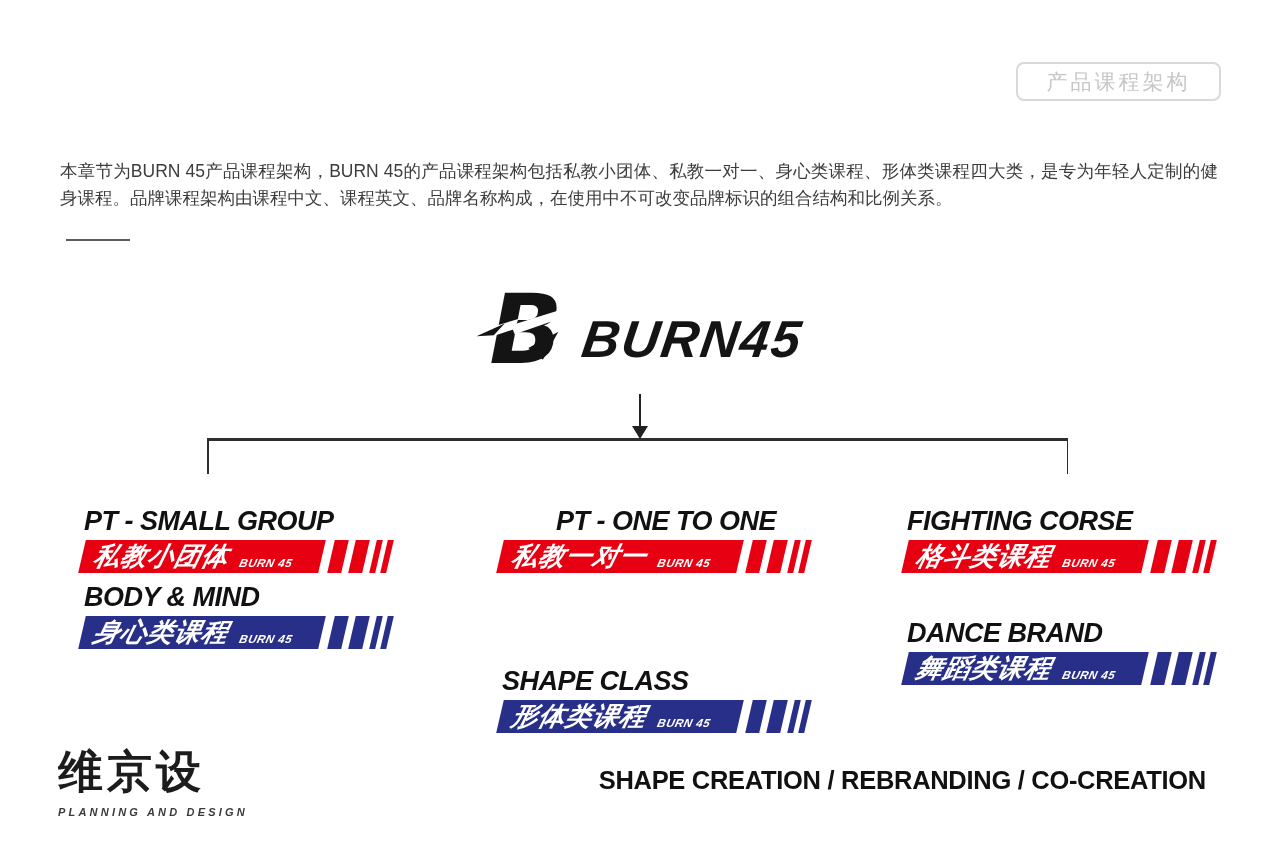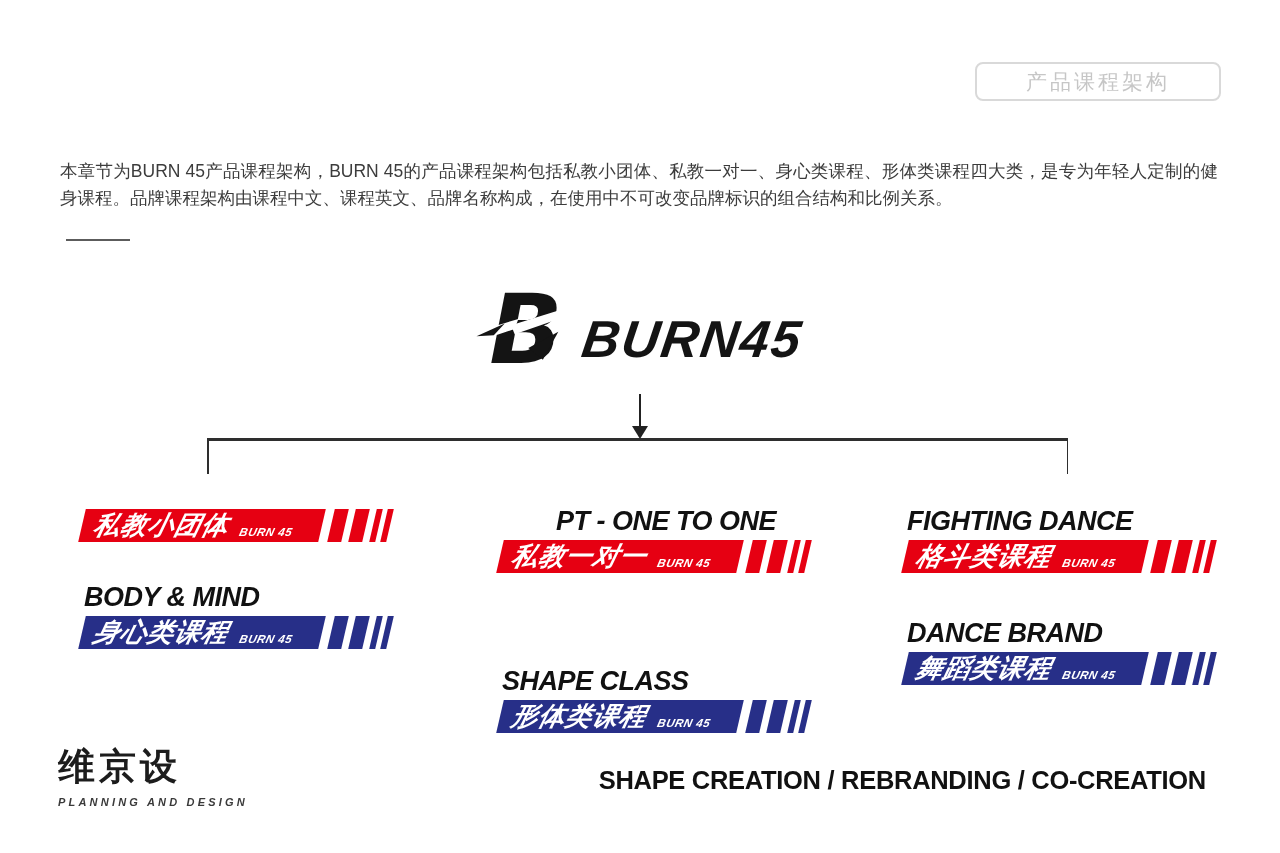--- a/index.html
+++ b/index.html
@@ -9,21 +9,21 @@
     position: relative;
     width: 1280px; height: 853px;
     background: #ffffff;
     margin: 0 auto;
     overflow: hidden;
   }
 
   
   .tag-box {
     position: absolute; top: 62px; right: 59px;
-    width: 246px; height: 39px;
+    width: 205px; height: 39px;
     border: 2px solid #d9d9d9; border-radius: 8px;
     display: flex; align-items: center; justify-content: center;
     color: #c6c6c6; font-size: 21px; letter-spacing: 3px;
   }
 
   
   .intro {
     position: absolute; left: 60px; top: 158px; width: 1158px;
     font-size: 17.5px; line-height: 27px; color: #3c3c3c;
     text-align: justify;
@@ -86,21 +86,21 @@
     margin-left: 12px; position: relative; top: 6px; white-space: nowrap;
     letter-spacing: 0.5px;
   }
   .stripe { background: currentColor; transform: skewX(-13deg); }
   .stripe.wide { width: 14px; margin-right: 7px; }
   .stripe.thin { width: 5.5px; margin-right: 5px; }
 
   
   .studio { position: absolute; left: 58px; top: 742px; }
   .studio-name {
-    font-size: 37px; font-weight: bold; color: #1c1c1c; letter-spacing: 4px;
+    font-size: 45px; font-weight: bold; color: #1c1c1c; letter-spacing: 4px;
   }
   .studio-tagline {
     font-size: 11px; font-style: italic; font-weight: bold;
     color: #3a3a3a; letter-spacing: 3.2px; margin-top: 4px;
   }
   .services {
     position: absolute; right: 74px; top: 766px;
     font-size: 25.5px; font-weight: bold; color: #111;
     letter-spacing: -0.3px; white-space: nowrap;
   }
@@ -128,20 +128,21 @@
     <div class="wordmark">BURN45</div>
   </div>
 
   <div class="arrow-line"></div>
   <div class="arrow-head"></div>
   <div class="h-connector"></div>
   <div class="drop left"></div>
   <div class="drop right"></div>
 
   <div class="banner" style="left:82px; top:506px;">
+    <div class="banner-title">PT - SMALL GROUP</div>
     <div class="band-row" style="color: rgb(230, 0, 18);">
       <div class="band">
         <span class="band-zh">私教小团体</span>
         <span class="band-brand">BURN 45</span>
       </div>
       <div class="stripe wide"></div>
       <div class="stripe wide"></div>
       <div class="stripe thin"></div>
       <div class="stripe thin"></div>
     </div>
@@ -155,21 +156,21 @@
         <span class="band-brand">BURN 45</span>
       </div>
       <div class="stripe wide"></div>
       <div class="stripe wide"></div>
       <div class="stripe thin"></div>
       <div class="stripe thin"></div>
     </div>
   </div>
 
   <div class="banner" style="left:905px; top:506px;">
-    <div class="banner-title">FIGHTING DANCE</div>
+    <div class="banner-title">FIGHTING CORSE</div>
     <div class="band-row" style="color: rgb(230, 0, 18);">
       <div class="band">
         <span class="band-zh">格斗类课程</span>
         <span class="band-brand">BURN 45</span>
       </div>
       <div class="stripe wide"></div>
       <div class="stripe wide"></div>
       <div class="stripe thin"></div>
       <div class="stripe thin"></div>
     </div>

